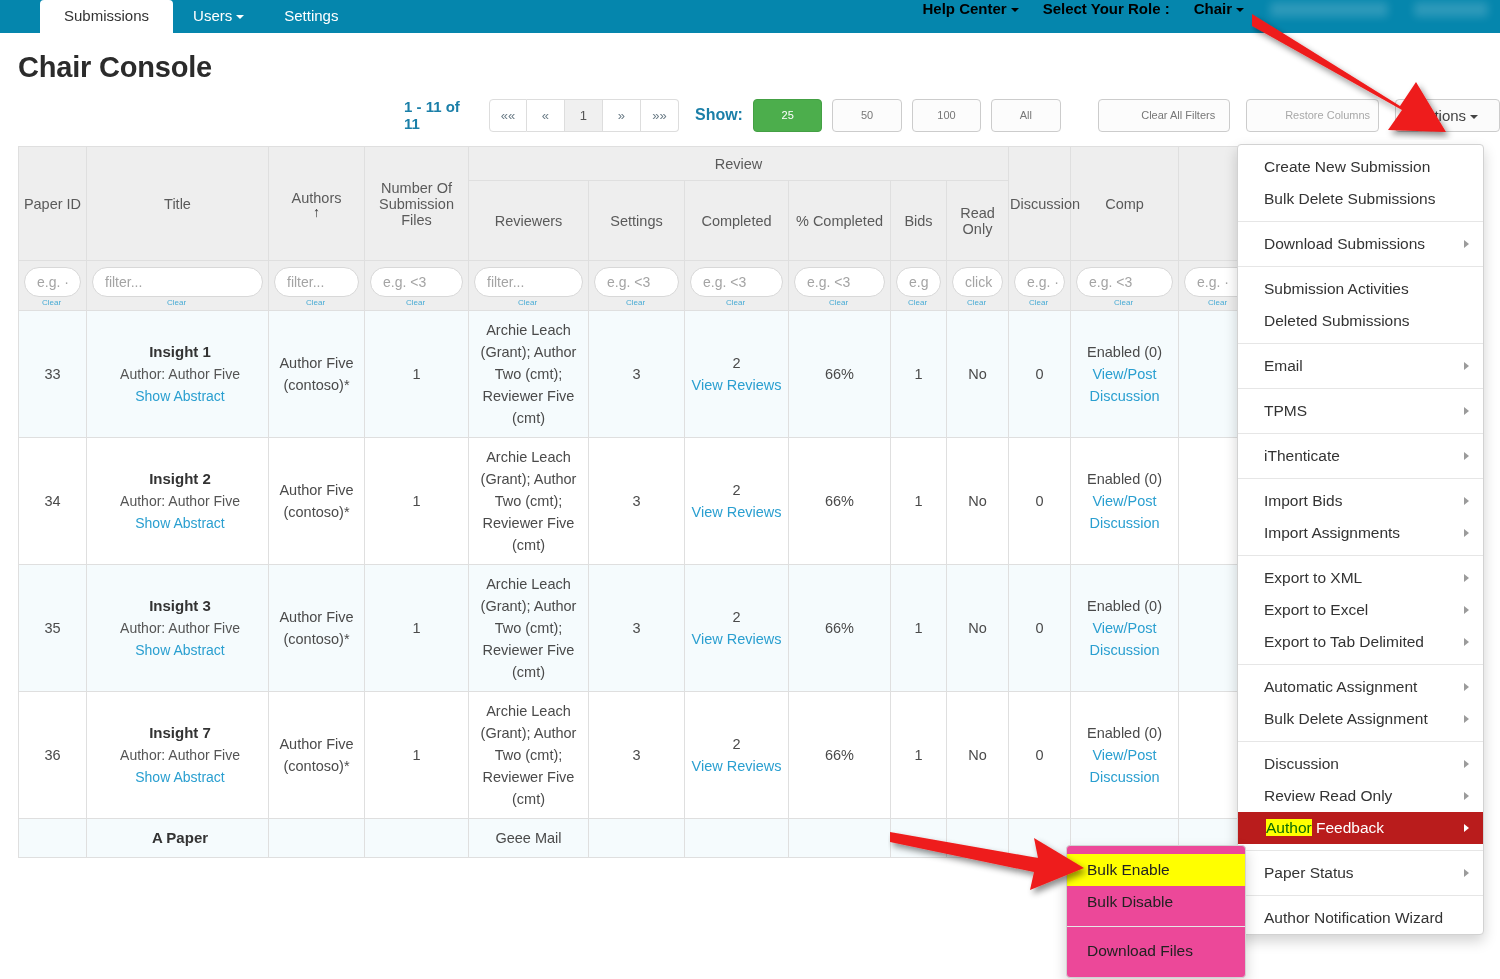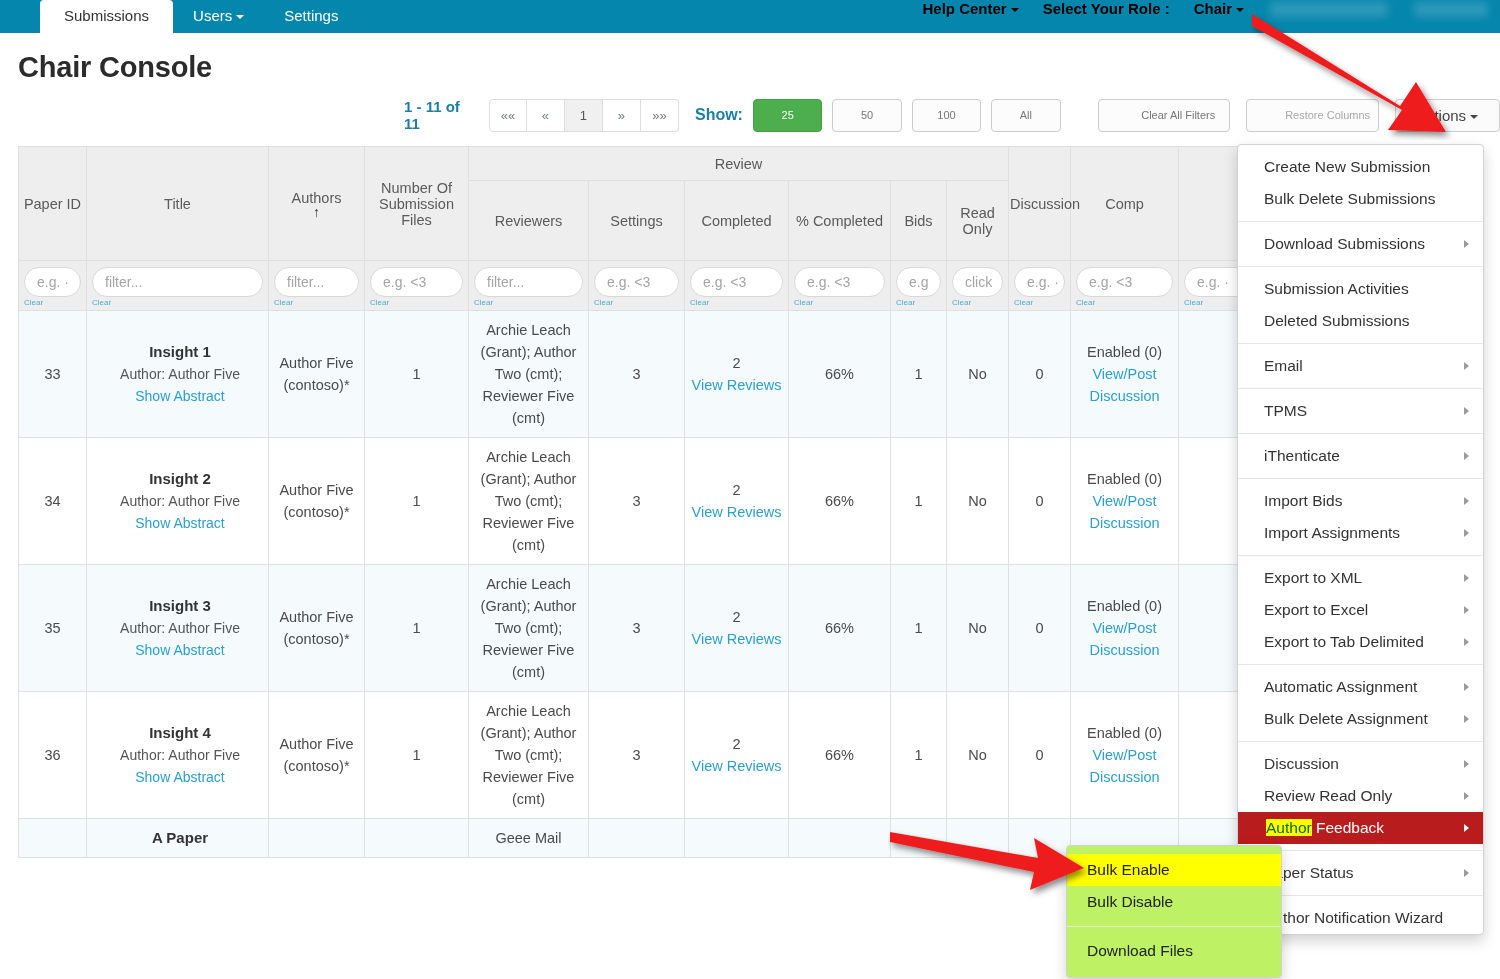--- a/index.html
+++ b/index.html
@@ -98,21 +98,21 @@
   thead .grouprow th { background: #eeeeee; height: 34px; color: #5a5a5a; }
   thead .headrow th { background: #eeeeee; height: 80px; color: #5a5a5a; padding: 2px 4px; }
   thead .filterrow td { background: #eeeeee; height: 50px; padding: 4px 5px 2px 5px; }
   .filter-input {
     width: 100%; height: 30px; border: 1px solid #d8d8d8; border-radius: 15px;
     background: #ffffff; color: #a4a4a4; font-size: 14px;
     padding: 0 12px; text-align: left; line-height: 28px; overflow: hidden;
     white-space: nowrap;
   }
   .clear-link {
-    color: #2a9fd0; font-size: 8px; text-align: left; margin-top: 1px;
+    color: #2a9fd0; font-size: 8px; text-align: center; margin-top: 1px;
     padding-right: 2px; opacity: 0.85;
   }
   .sort-arrow { display: block; font-size: 14px; line-height: 12px; color: #333; }
 
   tbody tr.odd td { background: #f5fbfd; }
   tbody tr.even td { background: #ffffff; }
   tbody td { padding: 8px 5px; line-height: 22px; }
   td.title-cell { text-align: left; padding-left: 10px; }
   .title-main { font-weight: bold; color: #333333; font-size: 15px; }
   .title-author { color: #555555; font-size: 14px; }
@@ -137,22 +137,22 @@
   .arrow-right {
     position: absolute; right: 14px; top: 50%; margin-top: -4px;
     width: 0; height: 0;
     border-top: 4px solid transparent; border-bottom: 4px solid transparent;
     border-left: 5px solid #9b9b9b;
   }
   .dd-item.highlight .arrow-right { border-left-color: #ffffff; }
 
   
   .submenu {
-    position: absolute; top: 845px; left: 1066px; width: 216px;
-    background: #bef264; border: 1px solid #d2d2d2; border-radius: 4px;
+    position: absolute; top: 845px; left: 1066px; width: 180px;
+    background: #ec4899; border: 1px solid #d2d2d2; border-radius: 4px;
     box-shadow: 0 6px 14px rgba(0,0,0,0.18); z-index: 25;
     padding: 8px 0 10px 0; font-size: 15.5px;
   }
   .sub-item { padding: 4px 20px; color: #222222; line-height: 24px; white-space: nowrap; }
   .sub-item.hl { background: #ffff00; font-weight: normal; }
   .sub-sep { height: 1px; background: #e6e6e6; margin: 8px 0; }
 
   
   .arrow-svg { position: absolute; z-index: 30; pointer-events: none; }
 </style>
@@ -380,21 +380,21 @@
           <td>
             <div>Enabled (0)</div>
             <div class="lnk">View/Post Discussion</div>
           </td>
           <td></td>
           <td></td>
         </tr>
         <tr class="even">
           <td class="id-cell">36</td>
           <td class="title-cell">
-            <div class="title-main">Insight 4</div>
+            <div class="title-main">Insight 7</div>
             <div class="title-author">Author: Author Five</div>
             <div class="lnk-small">Show Abstract</div>
           </td>
           <td>Author Five (contoso)*</td>
           <td class="id-cell">1</td>
           <td>Archie Leach (Grant); Author Two (cmt); Reviewer Five (cmt)</td>
           <td class="id-cell">3</td>
           <td>
             <div>2</div>
             <div class="lnk">View Reviews</div>

